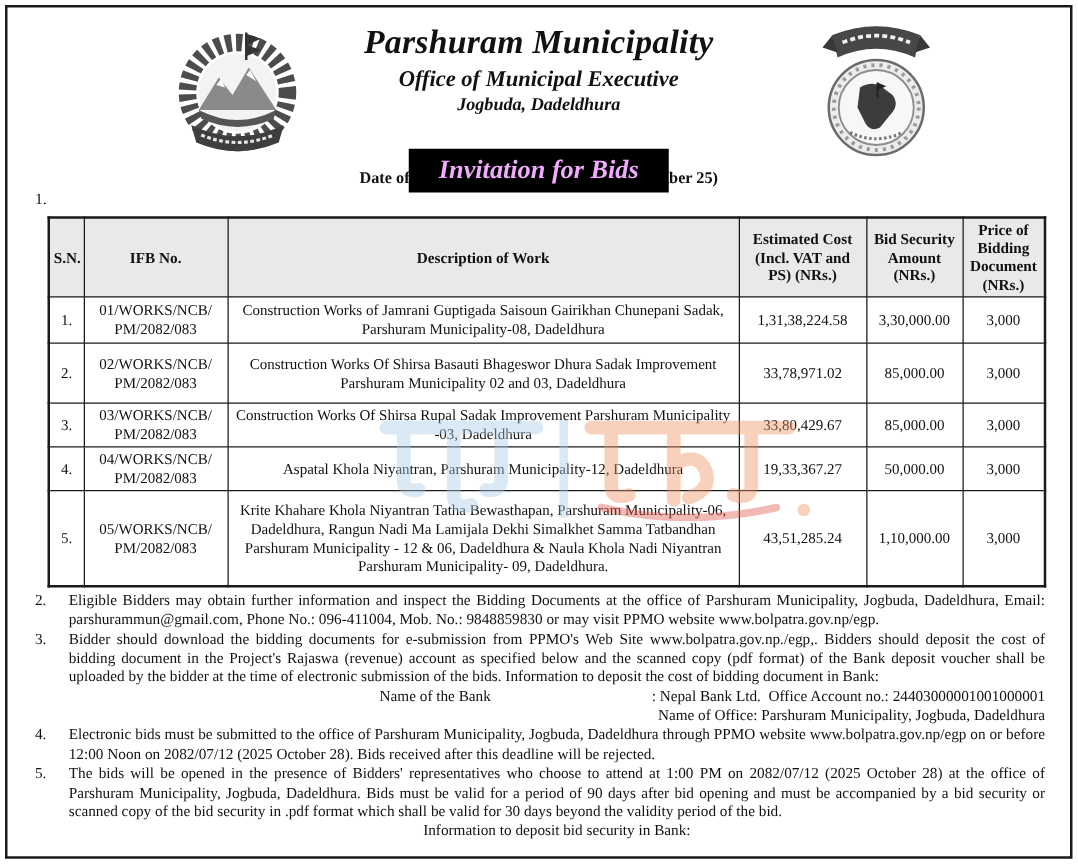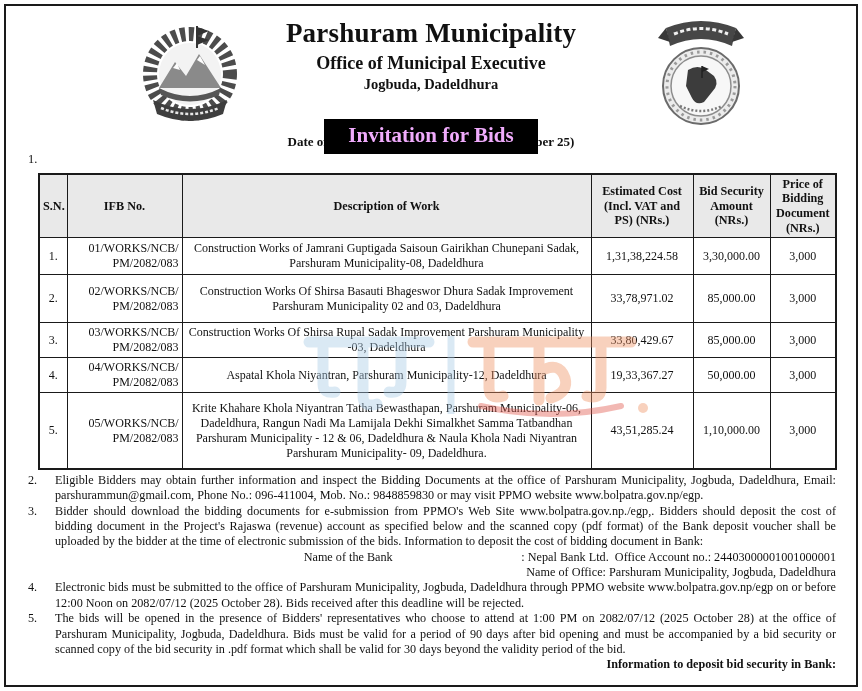--- a/index.html
+++ b/index.html
@@ -1,20 +1,20 @@
 <!DOCTYPE html>
 <html><head>
 <meta charset="utf-8">
 <style>
   * { margin:0; padding:0; box-sizing:border-box; }
   html,body { width:862px; height:691px; background:#ffffff; font-family:"Liberation Serif", serif; color:#111; }
   .sheet { position:absolute; inset:4px; border:2px solid #1a1a1a; background:#fff; overflow:hidden; }
 
   
-  .header { position:relative; height:127px; }
+  .header { position:relative; height:127px;font-style:italic; }
   .logo-left  { position:absolute; left:133px; top:12px;  width:102px; height:112px; }
   .logo-right { position:absolute; left:644px; top:8px;   width:102px; height:118px; }
   .head-center { text-align:center; padding-top:12px; }
   .title    { font-size:27px; font-weight:bold; letter-spacing:.2px; }
   .subtitle { font-size:18px; font-weight:bold; margin-top:4px; }
   .location { font-size:14.5px; font-weight:bold; margin-top:2px; }
   .banner   { display:inline-block; background:#000; color:#f0abfc; font-size:21px; font-weight:bold;
               padding:4px 24px 6px 24px; margin-top:8px; }
 
   .pubdate { text-align:center; font-weight:bold; font-size:13px; margin-top:1px; }
@@ -23,36 +23,36 @@
   .numbered { display:flex; padding:2px 20px 0 22px; font-size:12.4px; line-height:1.27; }
   .numbered .num { flex:none; width:27px; }
   .numbered .body { flex:1; text-align:justify; }
 
   
   table { border-collapse:collapse; margin:5px 0 3px 32px; table-layout:fixed; width:797px;
           font-size:12px; position:relative; z-index:2; }
   th, td { border:1px solid #1a1a1a; vertical-align:middle; text-align:center; padding:2px 3px; }
   table { border:2px solid #1a1a1a; }
   th { background:#e9e9e9; font-weight:bold; font-size:12.2px; line-height:1.2; }
-  .ifb-cell { white-space:pre-line; line-height:1.25;text-align:right; }
+  .ifb-cell { white-space:pre-line; line-height:1.25; }
   .desc-cell { line-height:1.25; }
   tr.h-row { height:60px; }
   tr.r0 { height:37px; } tr.r1 { height:48px; } tr.r2 { height:35px; }
   tr.r3 { height:29px; } tr.r4 { height:76px; }
 
   
   .notes { margin-top:2px; }
   .note { display:flex; padding:0 20px 0 22px; font-size:12.2px; line-height:1.26; }
   .note .num { flex:none; width:27px; }
   .note .body { flex:1; text-align:justify; }
   .bank-line { text-align:right; }
   .bl1 { display:inline-block; width:133px; }
   .bv1 { display:inline-block; width:216px; }
   .bl2 { display:inline-block; width:99px; }
-  .info-line { text-align:right;font-weight:bold; }
+  .info-line { text-align:center; }
 
   
   .watermark { position:absolute; left:295px; top:322px; width:430px; height:95px;
                z-index:3; pointer-events:none; opacity:.42; }
 </style>
 </head>
 <body>
 
 <div class="sheet">
 

